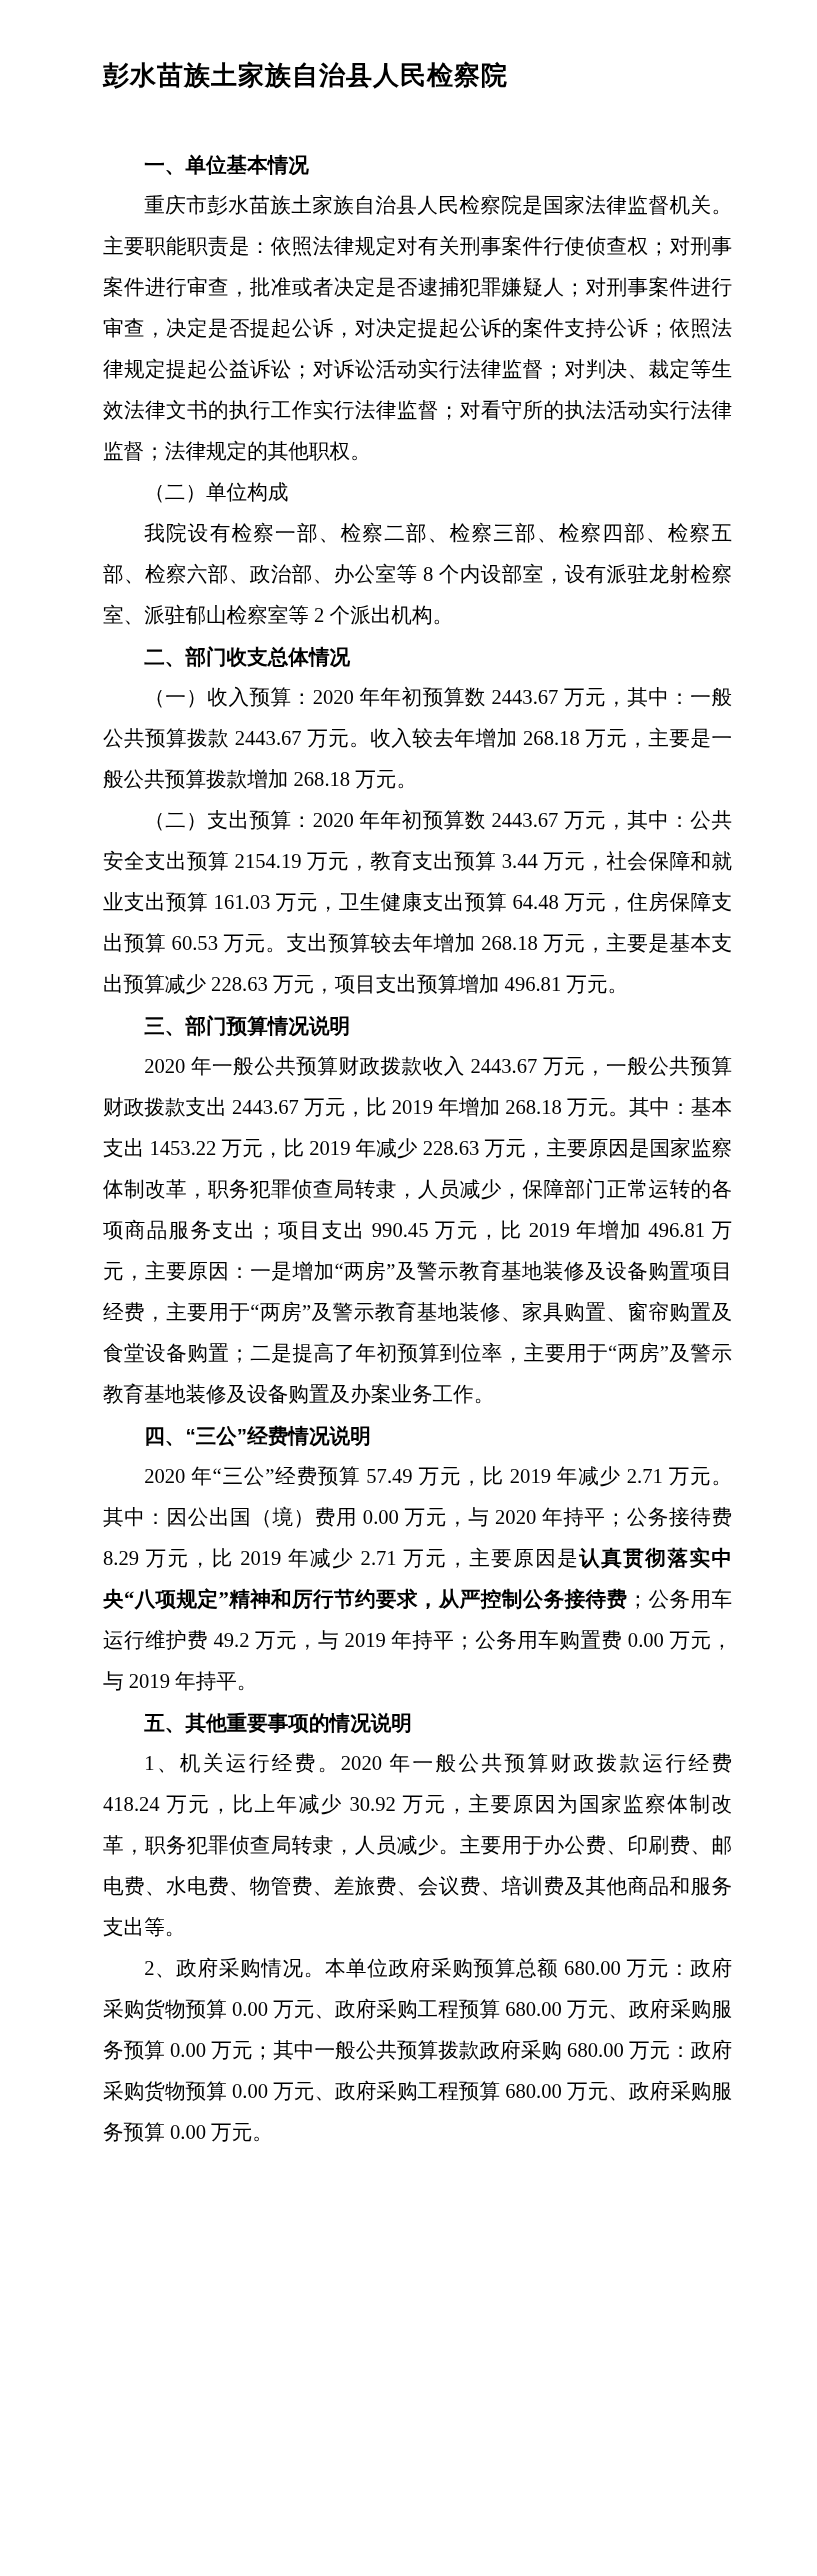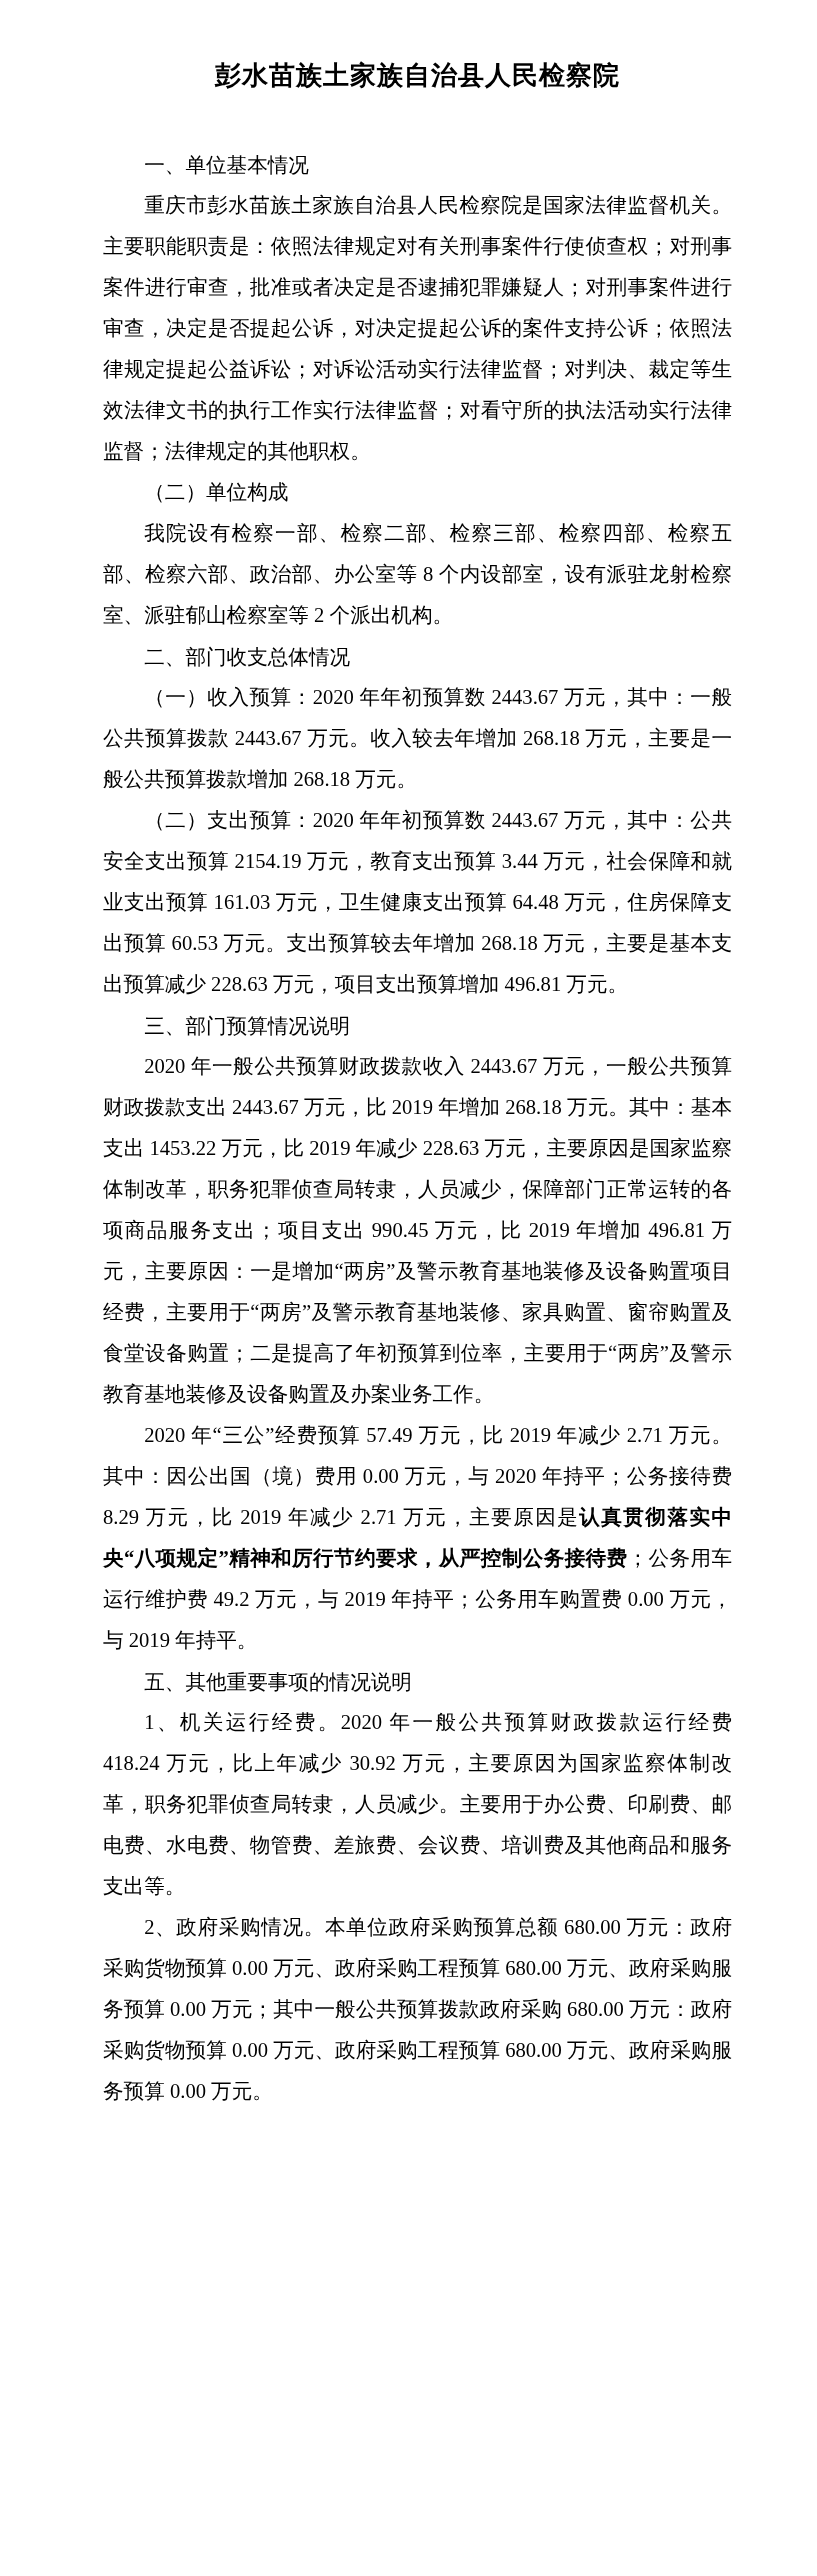--- a/index.html
+++ b/index.html
@@ -7,21 +7,21 @@
     position: relative;
     width: 818px;
     height: 3539px;
     box-sizing: border-box;
     padding: 54px 86px 0 103px;
     background: #ffffff;
     color: #000000;
     font-family: "Liberation Serif", "DejaVu Serif", serif;
     overflow: hidden;
   }
-  .title-block { text-align: center; }
+  .title-block { }
   .title-line {
     font-size: 26px;
     line-height: 44px;
     font-weight: bold;
     letter-spacing: 1px;
   }
   .doc-body {
     margin-top: 46px;
     font-size: 20.6px;
     line-height: 41px;
@@ -29,21 +29,21 @@
   }
   .doc-body p, .doc-body h2 {
     margin: 0;
     padding: 0;
     text-indent: 2em;
     font-size: 20.6px;
     line-height: 41px;
   }
   h2.sec-heading {
     font-family: "Liberation Sans", "DejaVu Sans", sans-serif;
-    font-weight: normal;
+    font-weight: bold;
   }
   .sub-heading { font-weight: normal; }
   .bold-inline {
     font-weight: bold;
   }
 </style>
 </head>
 <body>
 
 <div class="page">
@@ -59,20 +59,21 @@
     <p class="sub-heading">（二）单位构成</p>
     <p>我院设有检察一部、检察二部、检察三部、检察四部、检察五部、检察六部、政治部、办公室等 8 个内设部室，设有派驻龙射检察室、派驻郁山检察室等 2 个派出机构。</p>
 
     <h2 class="sec-heading">二、部门收支总体情况</h2>
     <p>（一）收入预算：2020 年年初预算数 2443.67 万元，其中：一般公共预算拨款 2443.67 万元。收入较去年增加 268.18 万元，主要是一般公共预算拨款增加 268.18 万元。</p>
     <p>（二）支出预算：2020 年年初预算数 2443.67 万元，其中：公共安全支出预算 2154.19 万元，教育支出预算 3.44 万元，社会保障和就业支出预算 161.03 万元，卫生健康支出预算 64.48 万元，住房保障支出预算 60.53 万元。支出预算较去年增加 268.18 万元，主要是基本支出预算减少 228.63 万元，项目支出预算增加 496.81 万元。</p>
 
     <h2 class="sec-heading">三、部门预算情况说明</h2>
     <p>2020 年一般公共预算财政拨款收入 2443.67 万元，一般公共预算财政拨款支出 2443.67 万元，比 2019 年增加 268.18 万元。其中：基本支出 1453.22 万元，比 2019 年减少 228.63 万元，主要原因是国家监察体制改革，职务犯罪侦查局转隶，人员减少，保障部门正常运转的各项商品服务支出；项目支出 990.45 万元，比 2019 年增加 496.81 万元，主要原因：一是增加“两房”及警示教育基地装修及设备购置项目经费，主要用于“两房”及警示教育基地装修、家具购置、窗帘购置及食堂设备购置；二是提高了年初预算到位率，主要用于“两房”及警示教育基地装修及设备购置及办案业务工作。</p>
 
+    <h2 class="sec-heading">四、“三公”经费情况说明</h2>
     <p><span>2020 年“三公”经费预算 57.49 万元，比 2019 年减少 2.71 万元。其中：因公出国（境）费用 0.00 万元，与 2020 年持平；公务接待费 8.29 万元，比 2019 年减少 2.71 万元，主要原因是</span><span class="bold-inline">认真贯彻落实中央“八项规定”精神和厉行节约要求，从严控制公务接待费</span><span>；公务用车运行维护费 49.2 万元，与 2019 年持平；公务用车购置费 0.00 万元，与 2019 年持平。</span></p>
 
     <h2 class="sec-heading">五、其他重要事项的情况说明</h2>
     <p>1、机关运行经费。2020 年一般公共预算财政拨款运行经费 418.24 万元，比上年减少 30.92 万元，主要原因为国家监察体制改革，职务犯罪侦查局转隶，人员减少。主要用于办公费、印刷费、邮电费、水电费、物管费、差旅费、会议费、培训费及其他商品和服务支出等。</p>
     <p>2、政府采购情况。本单位政府采购预算总额 680.00 万元：政府采购货物预算 0.00 万元、政府采购工程预算 680.00 万元、政府采购服务预算 0.00 万元；其中一般公共预算拨款政府采购 680.00 万元：政府采购货物预算 0.00 万元、政府采购工程预算 680.00 万元、政府采购服务预算 0.00 万元。</p>
 
   </main>
 
 </div>
 

